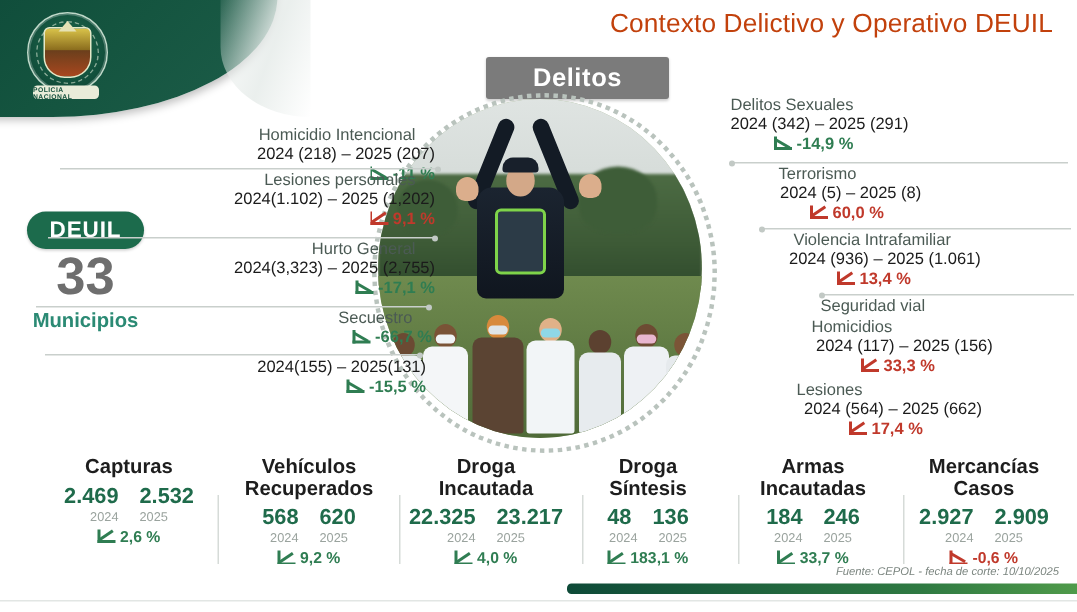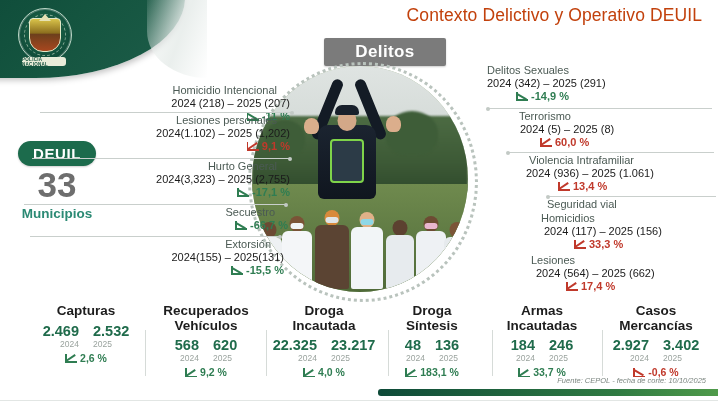--- a/index.html
+++ b/index.html
@@ -265,21 +265,20 @@
   </div>
   <div class="sep" style="left:24px;top:204px;width:262px;"></div>
 
   <div class="crime left" style="left:40px;top:206px;width:248px;">
     <div class="hdr">Secuestro</div>
     <div class="pct neg"><span class="trend down"><i class="ax"></i><i class="bx"></i><i class="ln"></i></span><span>-66,7 %</span></div>
   </div>
   <div class="sep" style="left:30px;top:236px;width:250px;"></div>
 
   <div class="crime left" style="left:36px;top:238px;width:248px;">
-    <div class="hdr">Extorsión</div>
     <div class="vals">2024(155) – 2025(131)</div>
     <div class="pct neg"><span class="trend down"><i class="ax"></i><i class="bx"></i><i class="ln"></i></span><span>-15,5 %</span></div>
   </div>
 
   <div class="crime right" style="left:474px;top:64px;width:240px;">
     <div class="hdr">Delitos Sexuales</div>
     <div class="vals" style="padding-left:13px;">2024 (342) – 2025 (291)</div>
     <div class="pct neg" style="padding-left:42px;"><span class="trend down"><i class="ax"></i><i class="bx"></i><i class="ln"></i></span><span>-14,9 %</span></div>
   </div>
   <div class="sep rev" style="left:488px;top:108px;width:224px;"></div>
@@ -323,22 +322,22 @@
         </div>
       <div class="yrs">
           <span class="y">2024</span>
           <span class="y">2025</span>
         </div>
       <div class="pct2" style="color:#2f7d52;"><span class="trend up"><i class="ax"></i><i class="bx"></i><i class="ln"></i></span><span>2,6 %</span></div>
     </div>
     <div class="vdiv" style="left:145px;"></div>
 
     <div class="stat" style="left:150px;width:112px;">
+      <div class="name">Vehículos</div>
       <div class="name">Recuperados</div>
-      <div class="name">Vehículos</div>
       <div class="nums">
           <span class="n">568</span>
           <span class="n">620</span>
         </div>
       <div class="yrs">
           <span class="y">2024</span>
           <span class="y">2025</span>
         </div>
       <div class="pct2" style="color:#2f7d52;"><span class="trend up"><i class="ax"></i><i class="bx"></i><i class="ln"></i></span><span>9,2 %</span></div>
     </div>
@@ -383,25 +382,25 @@
         </div>
       <div class="yrs">
           <span class="y">2024</span>
           <span class="y">2025</span>
         </div>
       <div class="pct2" style="color:#2f7d52;"><span class="trend up"><i class="ax"></i><i class="bx"></i><i class="ln"></i></span><span>33,7 %</span></div>
     </div>
     <div class="vdiv" style="left:602px;"></div>
 
     <div class="stat" style="left:598px;width:116px;">
+      <div class="name">Mercancías</div>
       <div class="name">Casos</div>
-      <div class="name">Mercancías</div>
       <div class="nums">
           <span class="n">2.927</span>
-          <span class="n">3.402</span>
+          <span class="n">2.909</span>
         </div>
       <div class="yrs">
           <span class="y">2024</span>
           <span class="y">2025</span>
         </div>
       <div class="pct2" style="color:#c0392b;"><span class="trend down"><i class="ax"></i><i class="bx"></i><i class="ln"></i></span><span>-0,6 %</span></div>
     </div>
   </div>
 
   <div class="source">Fuente: CEPOL - fecha de corte: 10/10/2025</div>

